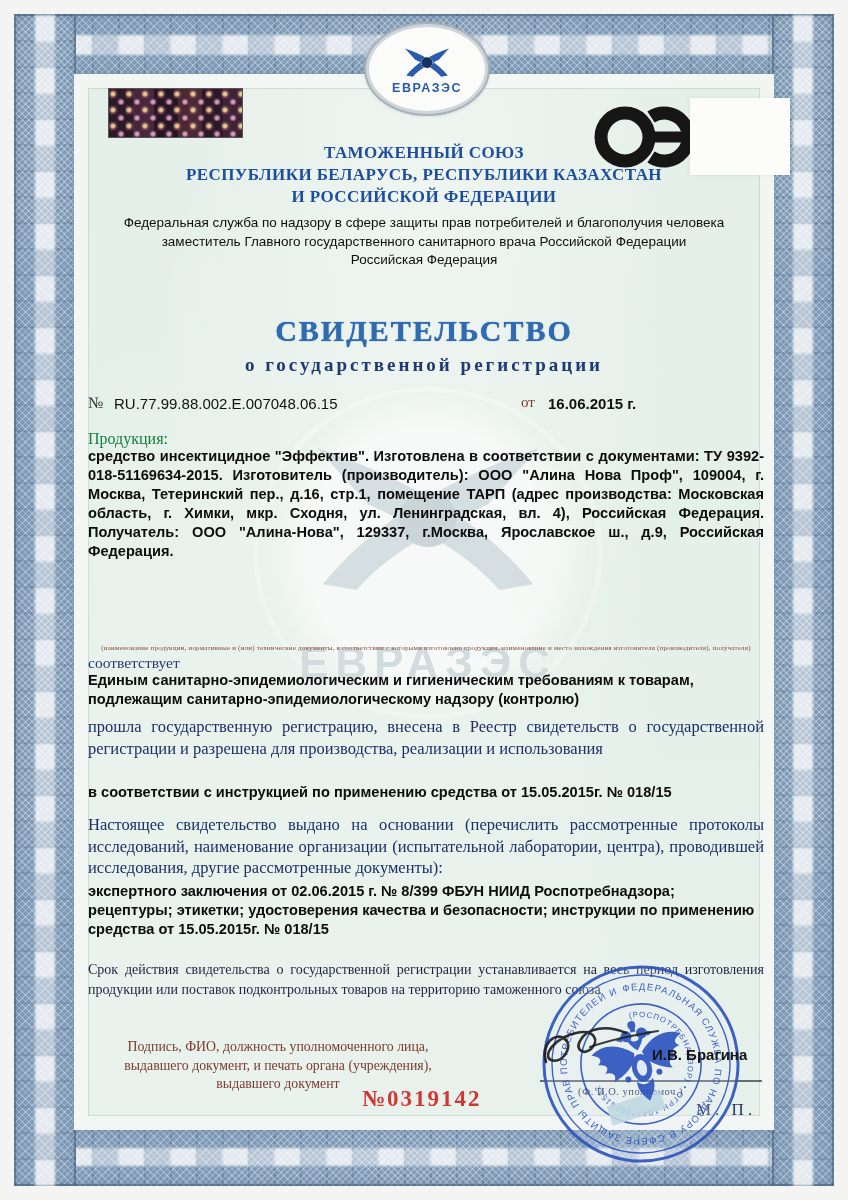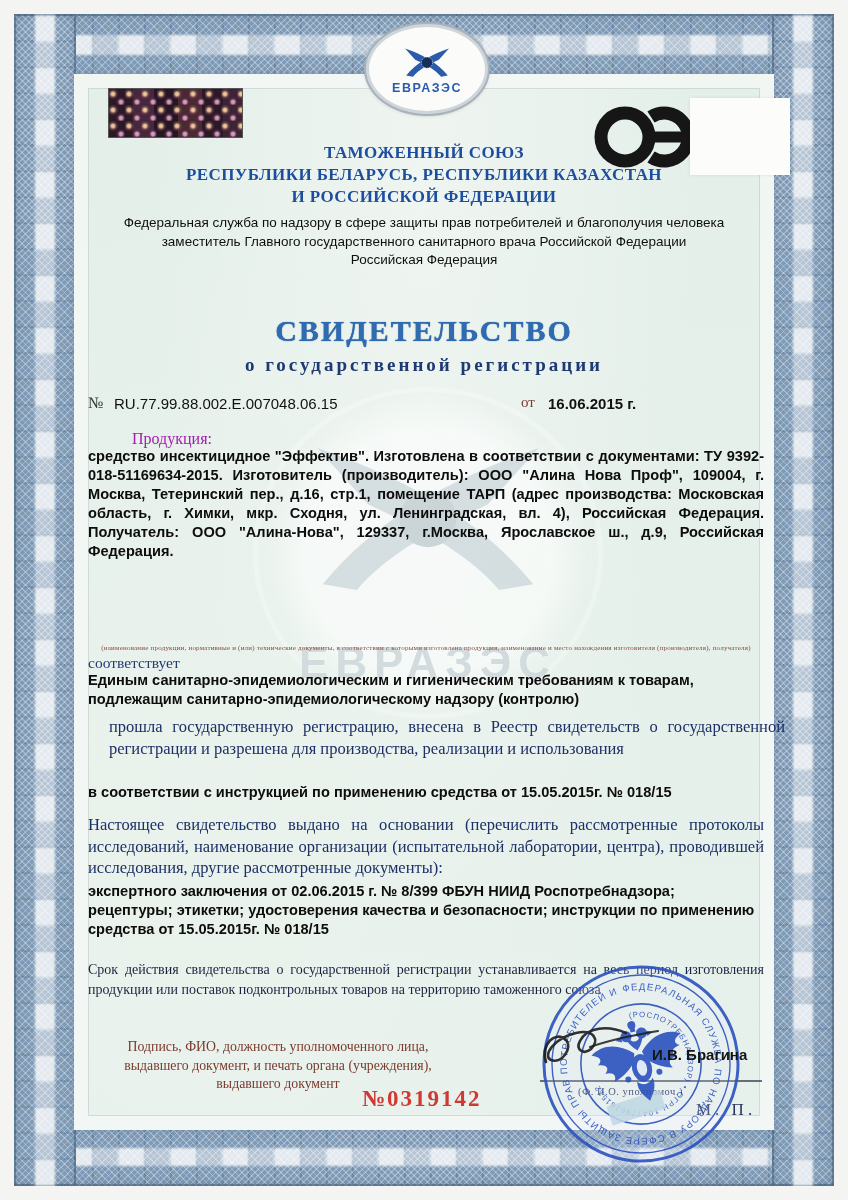--- a/index.html
+++ b/index.html
@@ -129,28 +129,28 @@
   </div>
 
   <div class="abs center title-main" style="left:124px;top:314px;width:600px;">СВИДЕТЕЛЬСТВО</div>
   <div class="abs center title-sub" style="left:124px;top:354px;width:600px;">о государственной регистрации</div>
 
   <div class="abs" style="left:88px;top:394px;font-size:16px;color:#333;">№</div>
   <div class="abs sans" style="left:114px;top:395px;font-size:15px;color:#111;">RU.77.99.88.002.E.007048.06.15</div>
   <div class="abs maroon" style="left:521px;top:394px;font-size:15px;">от</div>
   <div class="abs sans" style="left:548px;top:395px;font-size:15px;font-weight:bold;color:#111;">16.06.2015 г.</div>
 
-  <div class="abs" style="left:88px;top:430px;font-size:16px;color:#a21caf;padding-left:44px;">Продукция:</div>
+  <div class="abs" style="left:88px;top:430px;font-size:16px;color:#15803d;">Продукция:</div>
   <div class="abs sans-body" style="left:88px;top:447px;width:676px;">средство инсектицидное "Эффектив". Изготовлена в соответствии с документами: ТУ 9392-018-51169634-2015. Изготовитель (производитель): ООО "Алина Нова Проф", 109004, г. Москва, Тетеринский пер., д.16, стр.1, помещение ТАРП (адрес производства: Московская область, г. Химки, мкр. Сходня, ул. Ленинградская, вл. 4), Российская Федерация.  Получатель: ООО "Алина-Нова", 129337, г.Москва, Ярославское ш., д.9, Российская Федерация.</div>
   <div class="abs center tiny-note" style="left:84px;top:644px;width:684px;font-size:7px;">(наименование продукции, нормативные и (или) технические документы, в соответствии с которыми изготовлена продукция, наименование и место нахождения изготовителя (производителя), получателя)</div>
 
   <div class="abs" style="left:88px;top:654px;font-size:15.5px;color:#233b70;">соответствует</div>
   <div class="abs sans-body" style="left:88px;top:671px;width:676px;text-align:left;">Единым санитарно-эпидемиологическим и гигиеническим требованиям к товарам, подлежащим санитарно-эпидемиологическому надзору (контролю)</div>
 
-  <div class="abs serif-navy" style="left:88px;top:716px;width:676px;padding-left:21px;">прошла государственную регистрацию, внесена в Реестр свидетельств о государственной регистрации и разрешена для производства, реализации и использования</div>
+  <div class="abs serif-navy" style="left:88px;top:716px;width:676px;">прошла государственную регистрацию, внесена в Реестр свидетельств о государственной регистрации и разрешена для производства, реализации и использования</div>
   <div class="abs sans-body" style="left:88px;top:783px;width:676px;text-align:left;">в соответствии с инструкцией по применению средства от 15.05.2015г. № 018/15</div>
 
   <div class="abs serif-navy" style="left:88px;top:814px;width:676px;">Настоящее свидетельство выдано на основании (перечислить рассмотренные протоколы исследований, наименование организации (испытательной лаборатории, центра), проводившей исследования, другие рассмотренные документы):</div>
   <div class="abs sans-body" style="left:88px;top:882px;width:668px;text-align:left;">экспертного заключения от 02.06.2015 г. № 8/399 ФБУН НИИД Роспотребнадзора; рецептуры; этикетки; удостоверения качества и безопасности; инструкции по применению средства от 15.05.2015г. № 018/15</div>
 
   <div class="abs serif-navy" style="left:88px;top:960px;width:676px;font-size:14px;line-height:20px;color:#1a2440;">Срок действия свидетельства о государственной регистрации устанавливается на весь период изготовления продукции или поставок подконтрольных товаров на территорию таможенного союза</div>
 
   <div class="abs maroon" style="left:88px;top:1038px;width:380px;">
     <div class="caption-line">Подпись, ФИО, должность уполномоченного лица,</div>
     <div class="caption-line">выдавшего документ, и печать органа (учреждения),</div>

